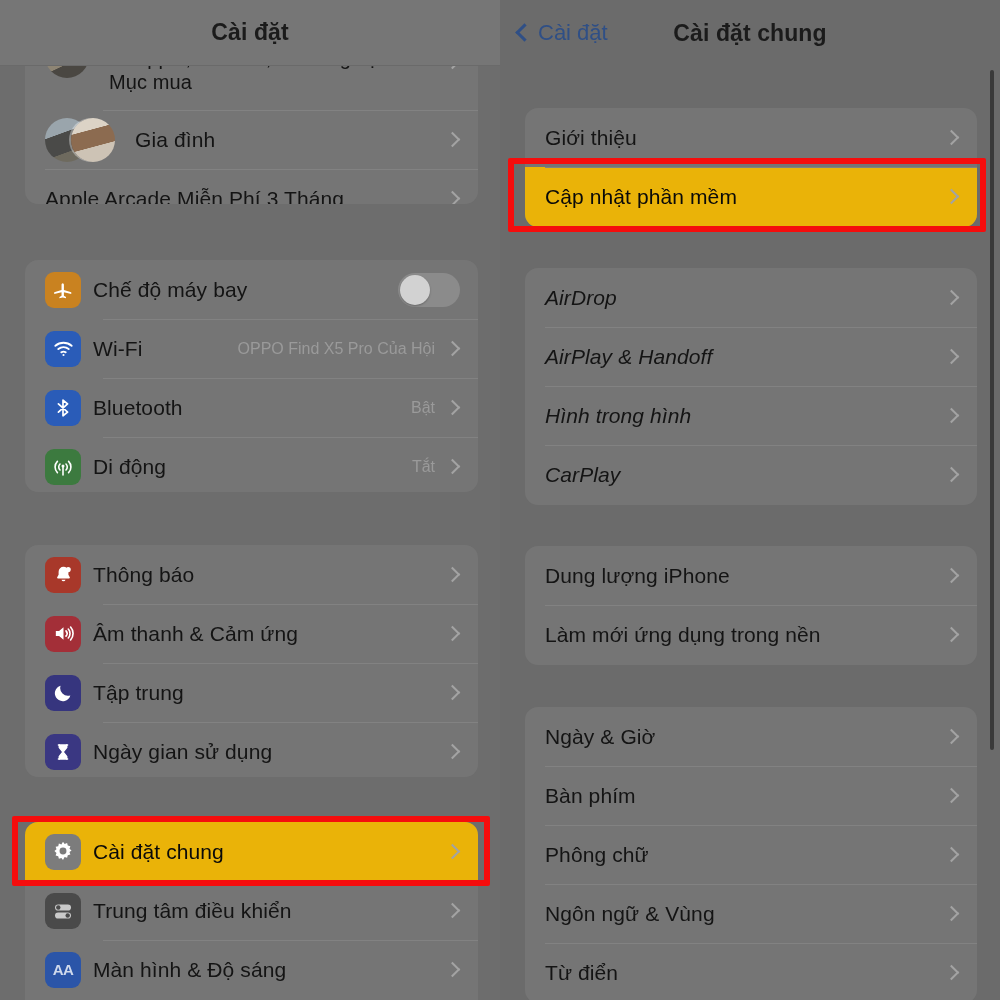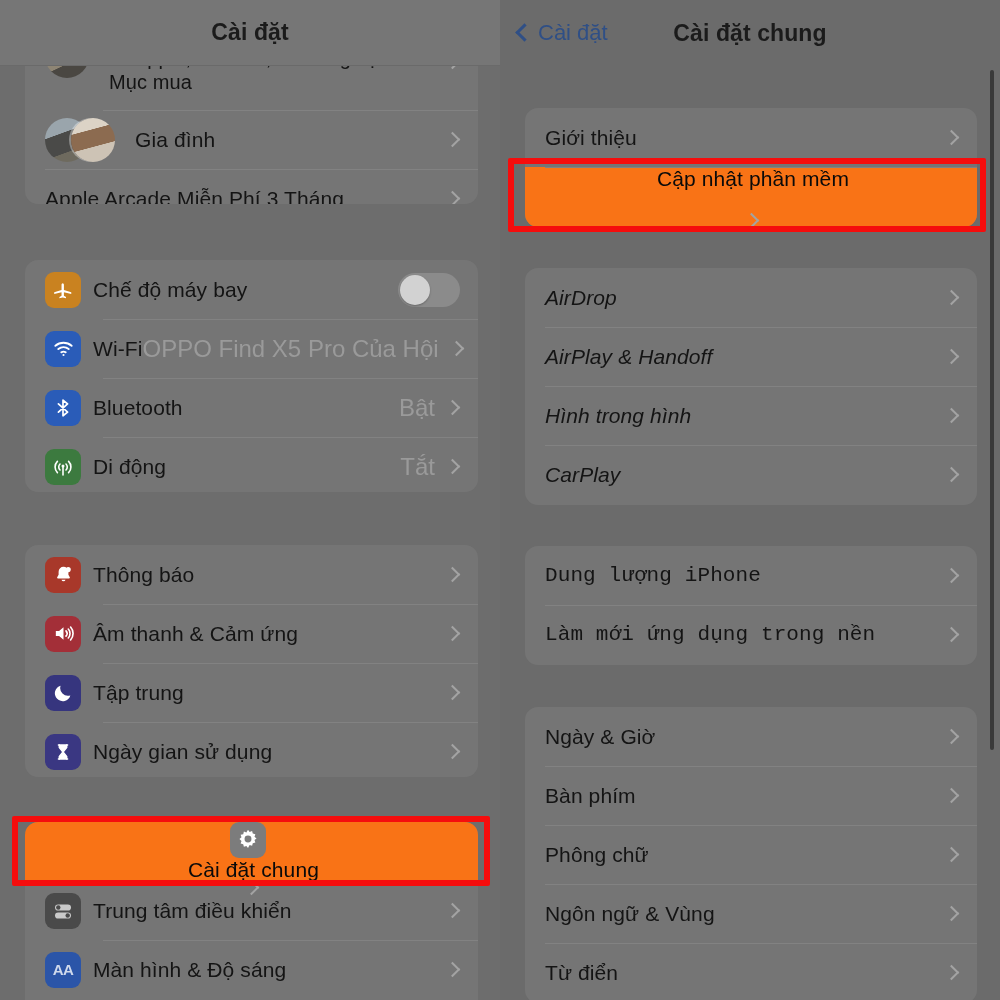--- a/index.html
+++ b/index.html
@@ -120,21 +120,21 @@
     font-size: 21px;
     color: #141414;
     white-space: nowrap;
     letter-spacing: .1px;
   }
   .row-label.two-line { white-space: normal; line-height: 1.2; font-size: 20px; }
 
   .row-spacer { flex: 1 1 auto; }
 
   .row-value {
-    font-size: 24px;
+    font-size: 16px;
     color: #9a9a9a;
     margin-right: 12px;
     white-space: nowrap;
   }
 
   .chev {
     width: 11px; height: 11px;
     border-top: 2.6px solid #a3a3a3;
     border-right: 2.6px solid #a3a3a3;
     transform: rotate(45deg);
@@ -200,23 +200,22 @@
 
   
   .highlight-box {
     position: absolute;
     border: 6px solid #f50d0d;
     border-radius: 2px;
     z-index: 30;
     pointer-events: none;
   }
   .row.highlighted {
-    background: #f97316;
+    background: #eab308;
     z-index: 25;
-    flex-direction: column;
   }
   .row.highlighted .row-label { color: #0a0a0a; }
 
   
   .scrollbar {
     position: absolute;
     right: 6px;
     width: 4px;
     border-radius: 2px;
     background: #3a3a3a;
@@ -450,21 +449,21 @@
           <div class="row-spacer"></div>
           <div class="chev"></div>
         </div>
         <div class="row">
           <div class="row-label">CarPlay</div>
           <div class="row-spacer"></div>
           <div class="chev"></div>
         </div>
       </div>
 
-      <div class="card" style="top:546px; height:119px;font-family:Liberation Mono, monospace;">
+      <div class="card" style="top:546px; height:119px;">
         <div class="row">
           <div class="row-label">Dung lượng iPhone</div>
           <div class="row-spacer"></div>
           <div class="chev"></div>
         </div>
         <div class="row">
           <div class="row-label">Làm mới ứng dụng trong nền</div>
           <div class="row-spacer"></div>
           <div class="chev"></div>
         </div>

